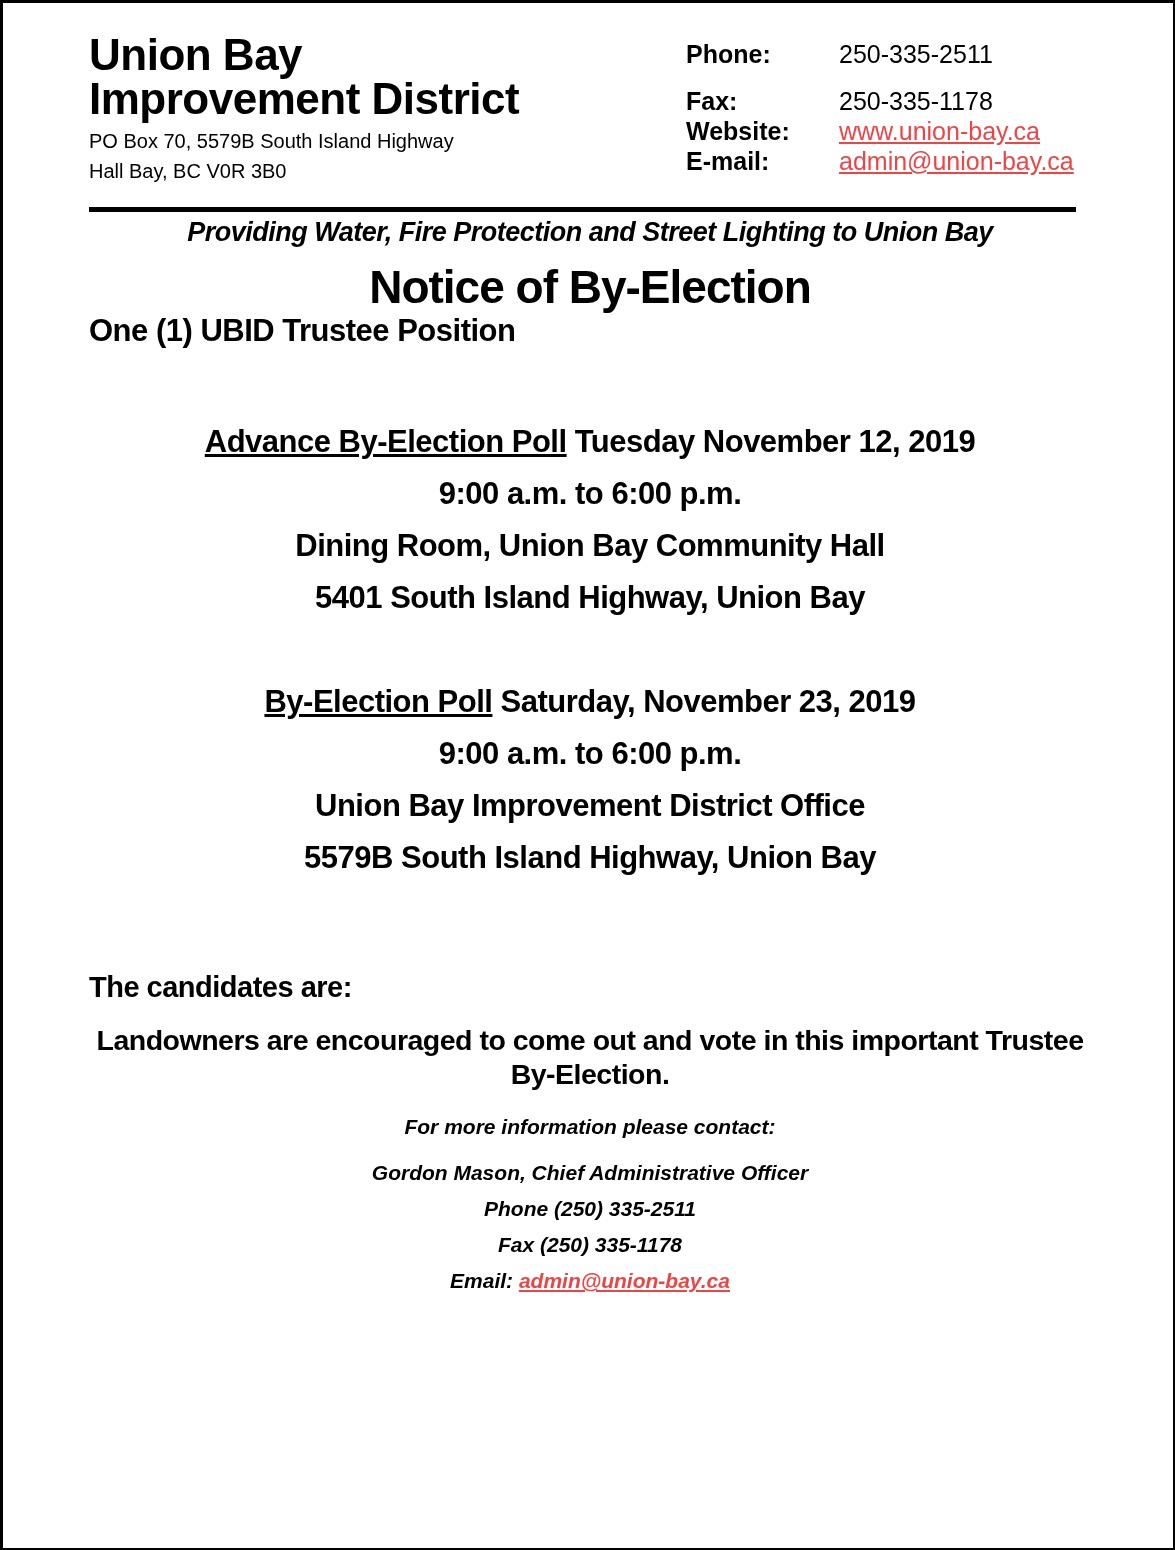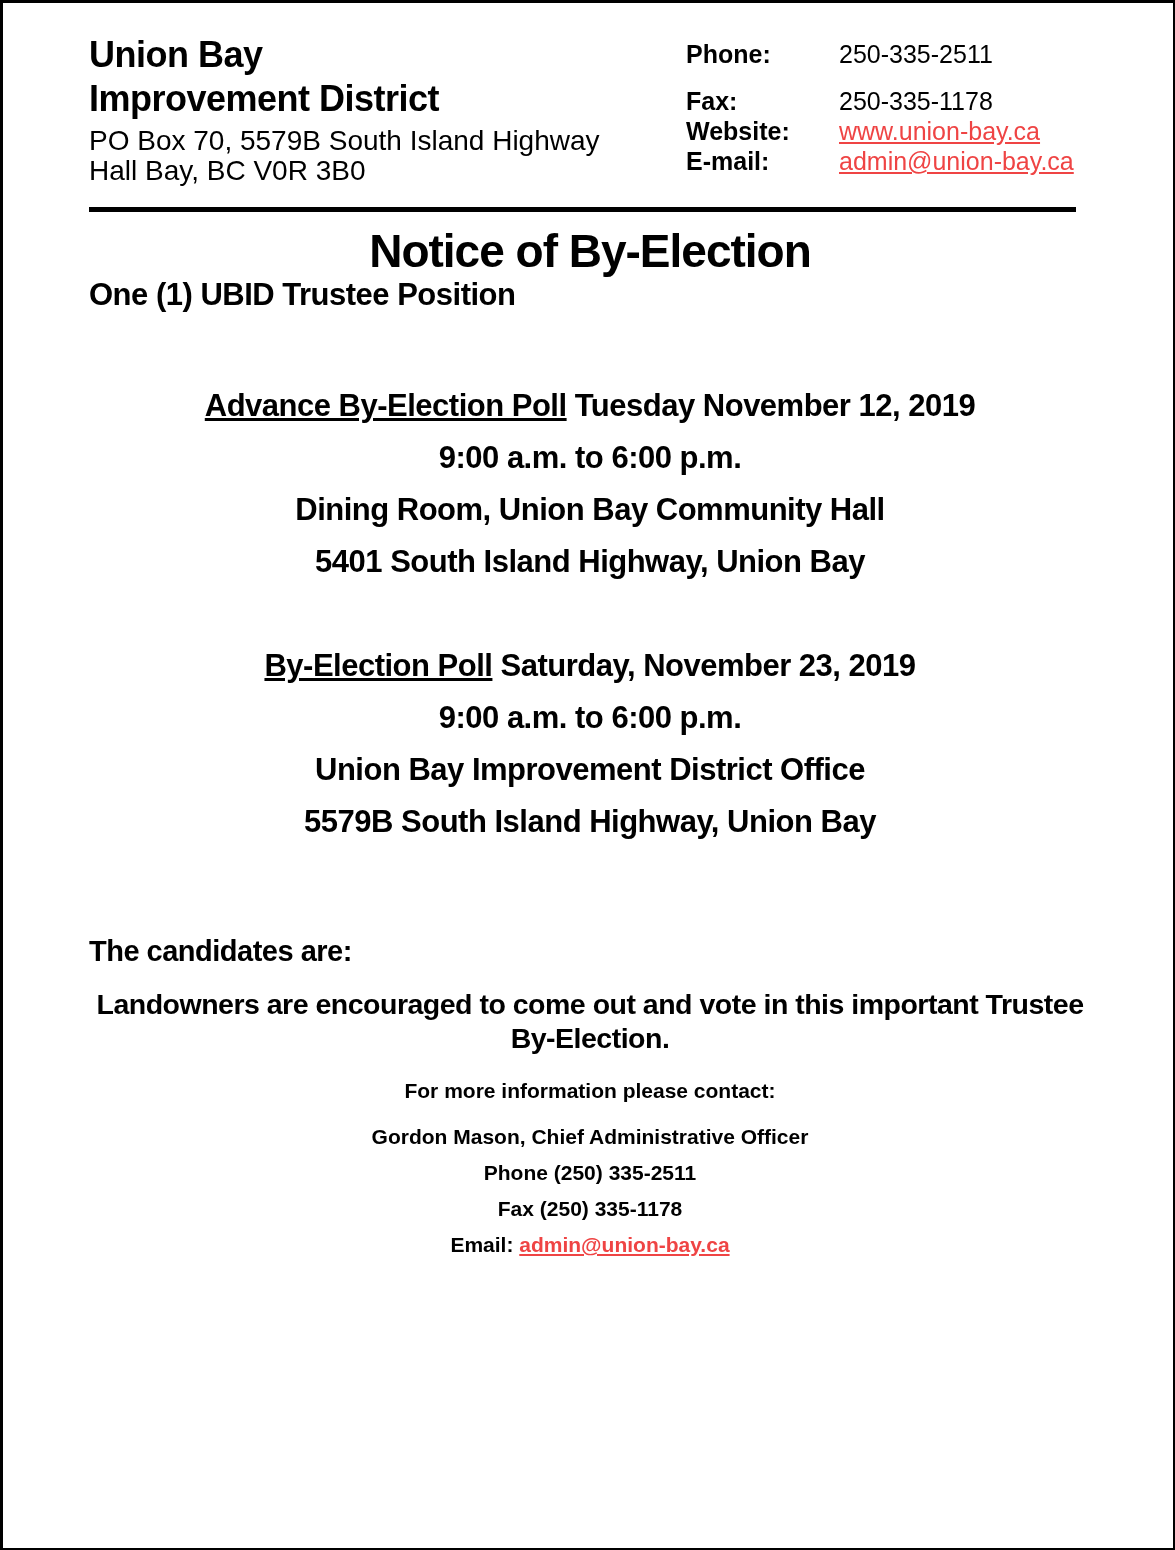--- a/index.html
+++ b/index.html
@@ -15,27 +15,27 @@
     border-right-width: 2px;
     border-bottom-width: 2px;
     padding: 30px 82px 30px 86px;
     overflow: hidden;
   }
 
   
   .header { display: flex; align-items: flex-start; }
   .org-block { flex: 0 0 auto; }
   .org-name {
-    font-size: 36px;
+    font-size: 44px;
     font-weight: bold;
     line-height: 44px;
     letter-spacing: -0.5px;
   }
   .org-address {
-    font-size: 28px;
+    font-size: 20px;
     line-height: 30px;
     margin-top: 5px;
   }
   .contact-block { margin-left: auto; width: 405px; padding-top: 6px; }
   .contact-row { display: flex; font-size: 25px; line-height: 30px; }
   .contact-row.gap-after { margin-bottom: 17px; }
   .contact-label { font-weight: bold; width: 153px; flex: 0 0 auto; }
   .contact-value { }
   a.doc-link, .doc-link {
     color: #ef4444;
@@ -114,20 +114,21 @@
     letter-spacing: -0.5px;
     line-height: 34px;
     padding: 0 6px;
   }
 
   
   .footer {
     margin-top: 24px;
     text-align: center;
     font-weight: bold;
+    font-style: italic;
     font-size: 21px;
   }
   .footer .f-line { line-height: 24px; margin-bottom: 12px; }
   .footer .f-line.first { margin-bottom: 22px; }
 </style>
 </head>
 <body>
 
 <div class="page">
 
@@ -158,20 +159,21 @@
       </div>
       <div class="contact-row">
         <span class="contact-label">E-mail:</span>
         <a class="contact-value doc-link" href="#">admin@union-bay.ca</a>
       </div>
     </div>
   </div>
 
   <div class="divider"></div>
 
+  <div class="tagline">Providing Water, Fire Protection and Street Lighting to Union Bay</div>
 
   <div class="doc-title">Notice of By-Election</div>
   <div class="doc-subtitle">One (1) UBID Trustee Position</div>
 
   <div class="poll-section section-1">
     <div class="line"><span class="u">Advance By-Election Poll</span><span> Tuesday November 12, 2019</span></div>
     <div class="line">9:00 a.m. to 6:00 p.m.</div>
     <div class="line">Dining Room, Union Bay Community Hall</div>
     <div class="line">5401 South Island Highway, Union Bay</div>
   </div>

